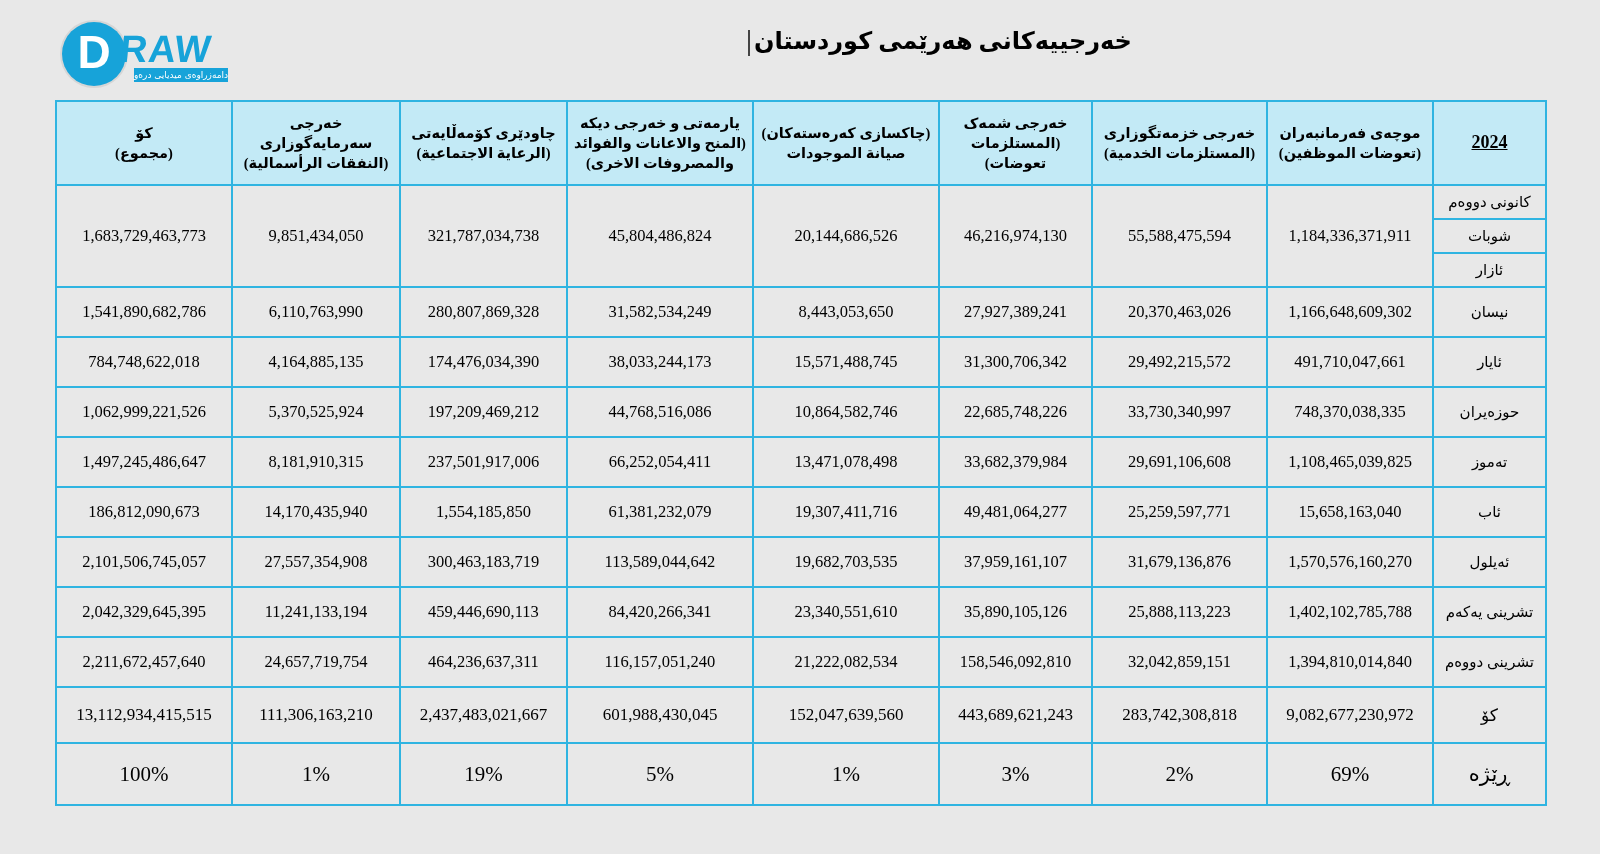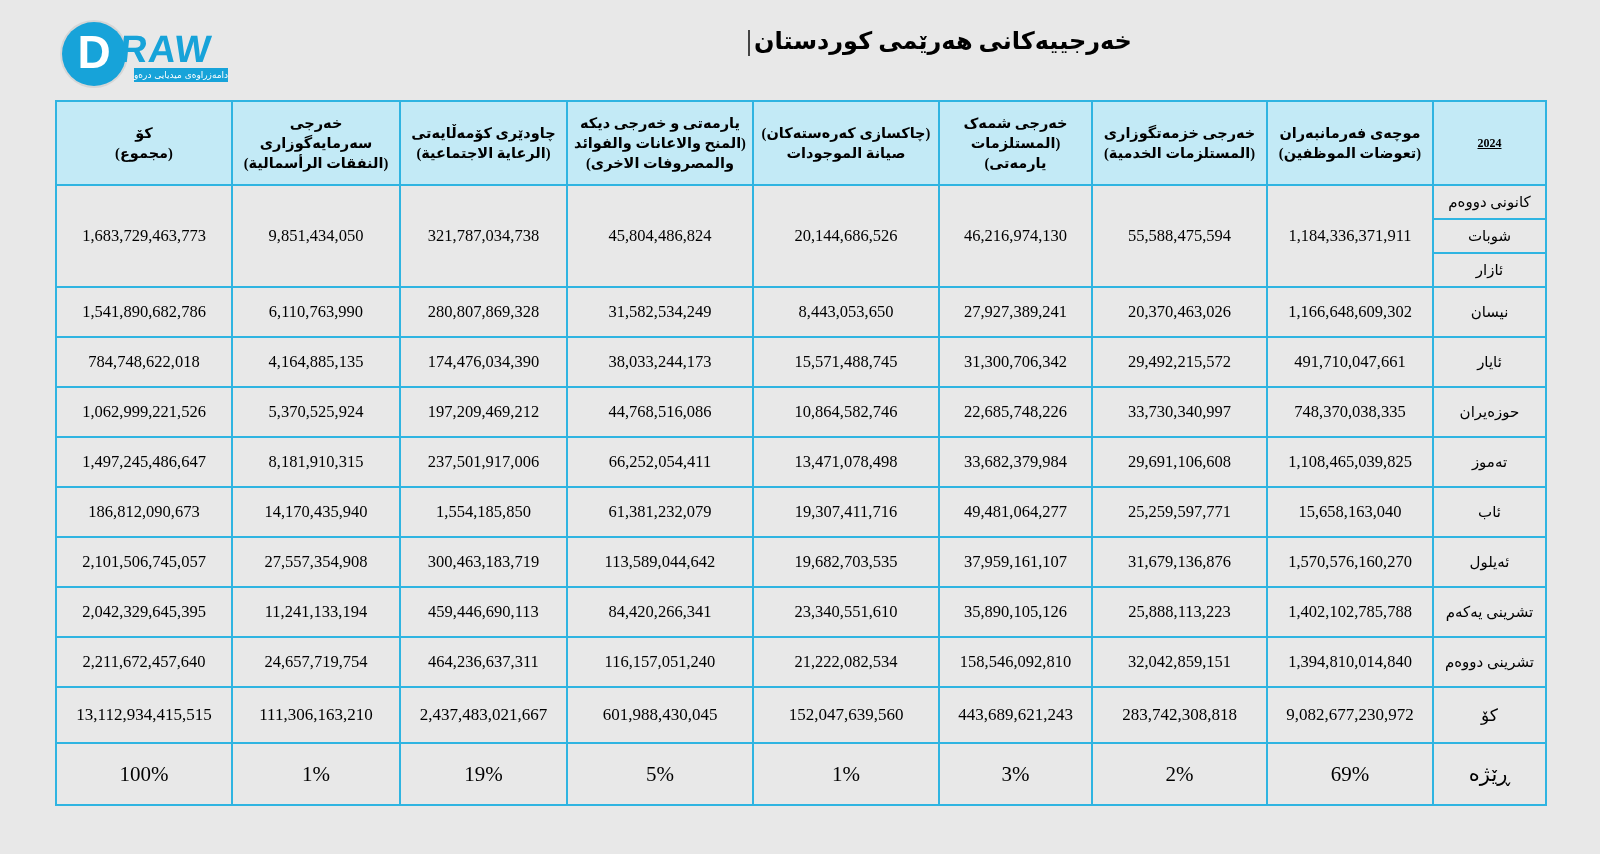--- a/index.html
+++ b/index.html
@@ -47,21 +47,21 @@
     background:#e8e8e8;
   }
   .main th,.main td{
     border:2px solid #2fb4e1;text-align:center;vertical-align:middle;
     padding:1px 3px;overflow:hidden;
   }
   .main thead th{
     background:#c3eaf6;font-weight:bold;font-size:14.5px;line-height:1.4;
     height:80px;
   }
-  .main thead th.year{font-size:12px;text-decoration:underline;}
+  .main thead th.year{font-size:18px;text-decoration:underline;}
   .hdr-l2{display:block;font-weight:bold;}
   td.num{direction:ltr;font-size:16.5px;}
   td.month{font-size:15px;}
   tr.sub-row td{height:30px;}
   tr.data-row td{height:46px;}
   tr.total-row td{height:52px;font-weight:normal;font-size:17px;}
   tr.percent-row td{height:58px;font-weight:normal;font-size:21px;}
   
   col.c-months{width:113px;}
   col.c-salaries{width:166px;}
@@ -108,21 +108,21 @@
       <th>
         <span>موچەی فەرمانبەران</span>
         <span class="hdr-l2">(تعوضات الموظفين)</span>
       </th>
       <th>
         <span>خەرجی خزمەتگوزاری</span>
         <span class="hdr-l2">(المستلزمات الخدمية)</span>
       </th>
       <th>
         <span>خەرجی شمەک</span>
-        <span class="hdr-l2">(المستلزمات یارمەتی)</span>
+        <span class="hdr-l2">(المستلزمات تعوضات)</span>
       </th>
       <th>
         <span>(چاکسازی کەرەستەکان)</span>
         <span class="hdr-l2">صيانة الموجودات</span>
       </th>
       <th>
         <span>یارمەتی و خەرجی دیکە</span>
         <span class="hdr-l2">(المنح والاعانات والفوائد والمصروفات الاخرى)</span>
       </th>
       <th>

